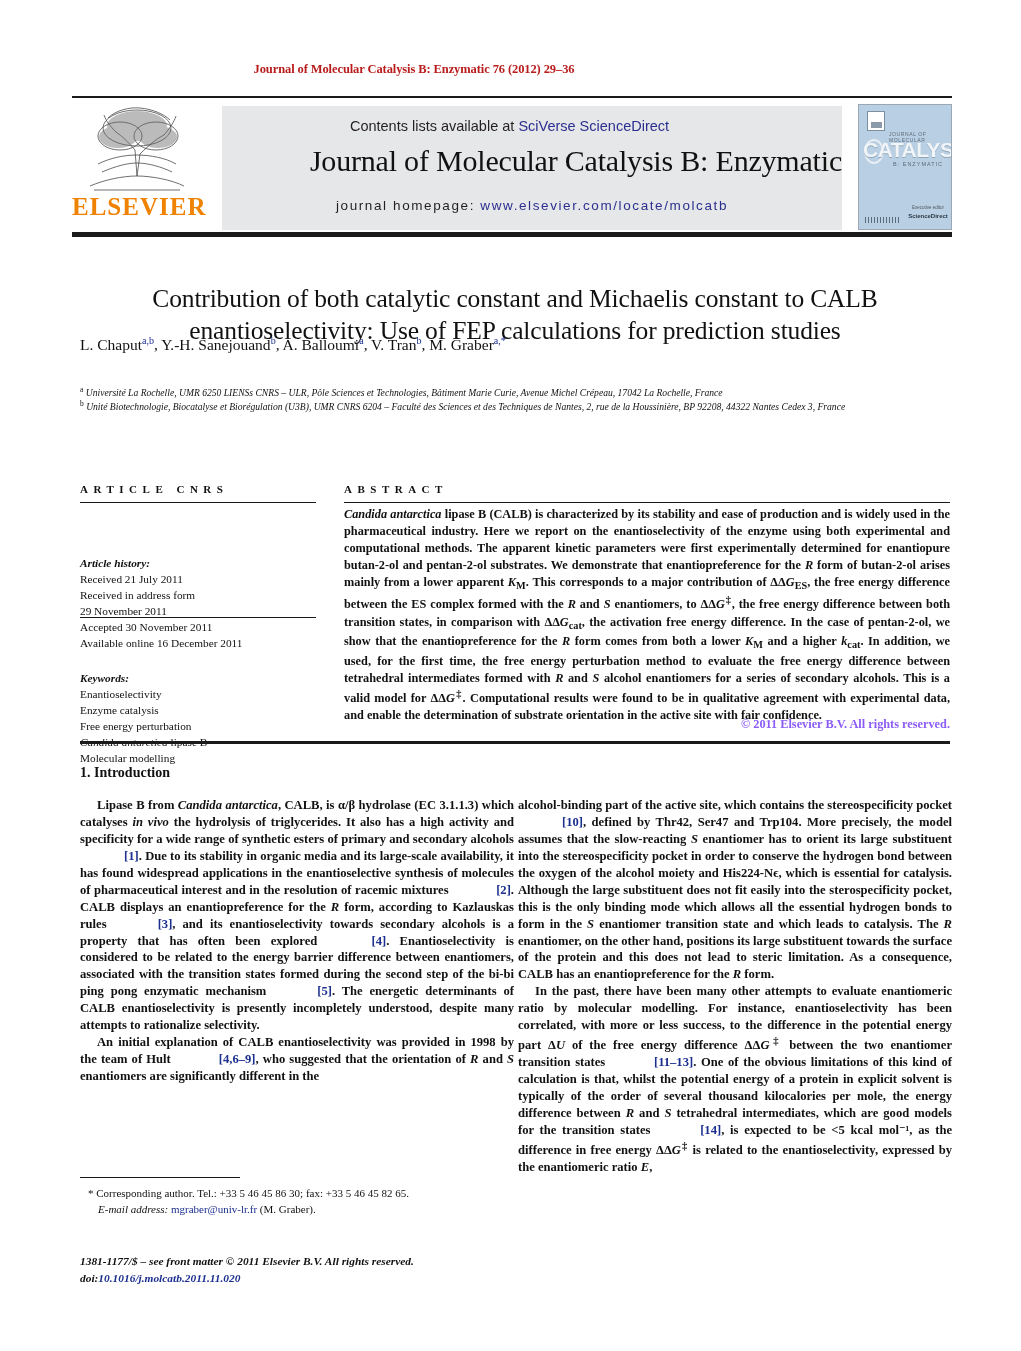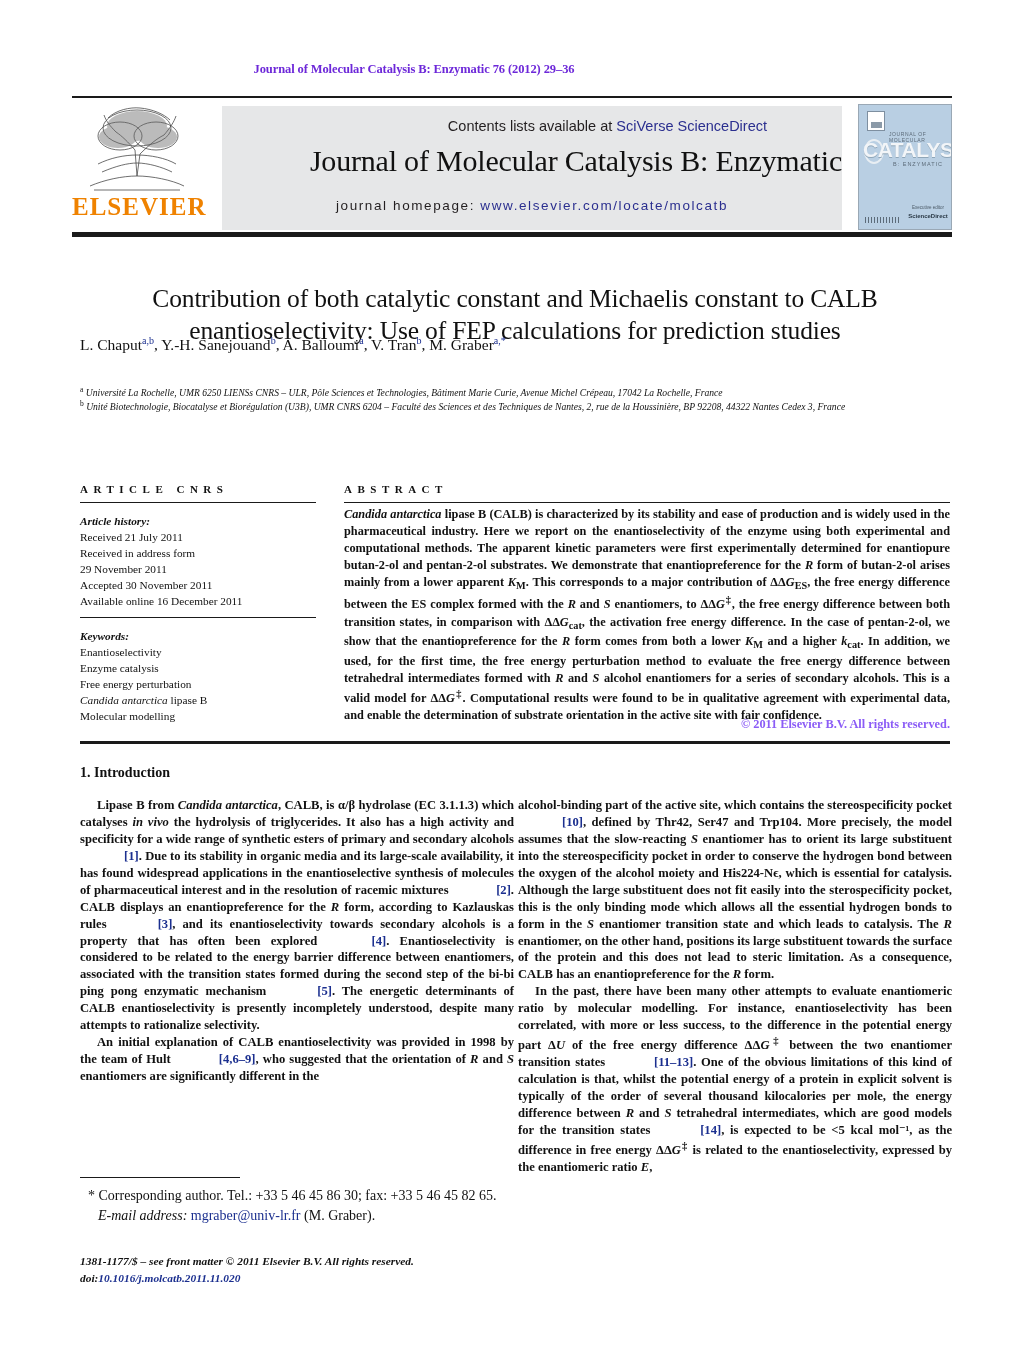--- a/index.html
+++ b/index.html
@@ -23,21 +23,21 @@
   }
 
   
   .running-head {
     position: absolute;
     left: 0; top: 62px;
     width: 828px;
     text-align: center;
     font-size: 12.5px;
     font-weight: bold;
-    color: #6d28d9;
+    color: #b91c1c;
     letter-spacing: -0.1px;
   }
 
   
   .masthead {
     position: absolute;
     left: 72px; top: 96px;
     width: 880px;
     height: 142px;
   }
@@ -83,23 +83,23 @@
 
   .banner {
     position: absolute;
     left: 150px; top: 10px;
     width: 620px;
     height: 124px;
     background: #e6e7e8;
   }
   .banner-contents {
     position: absolute;
-    left: 2px; top: 12px;
+    left: 16px; top: 12px;
     width: 543px;
-    text-align: right;
+    text-align: center;
     font-family: "Liberation Sans", sans-serif;
     font-size: 14.5px;
     color: #231f20;
   }
   .banner-contents .sd-link {
     color: #2b2f8f;
   }
   .banner-title {
     position: absolute;
     left: 0; top: 38px;
@@ -263,20 +263,21 @@
     color: #111;
   }
 
   .info-col {
     position: absolute;
     left: 80px;
     width: 236px;
     font-size: 11.3px;
     line-height: 1.42;
     color: #111;
+    margin-top: 42px;
   }
   .info-col .it { font-style: italic; font-weight: bold; }
 
   .abstract-col {
     position: absolute;
     left: 344px; top: 506px;
     width: 606px;
     font-size: 12.3px;
     line-height: 1.38;
     text-align: justify;
@@ -323,21 +324,21 @@
     position: absolute;
     left: 80px; top: 1177px;
     width: 160px;
     height: 1px;
     background: #1a1a1a;
   }
   .footnote {
     position: absolute;
     left: 80px; top: 1186px;
     width: 434px;
-    font-size: 14px;
+    font-size: 11px;
     line-height: 1.45;
     color: #111;
   }
   .footnote .it { font-style: italic; }
   .footnote .mail { color: #1b2f8f; }
   .footnote-ind { display: block; padding-left: 18px; text-indent: -10px; }
 
   .imprint {
     position: absolute;
     left: 80px; top: 1253px;

